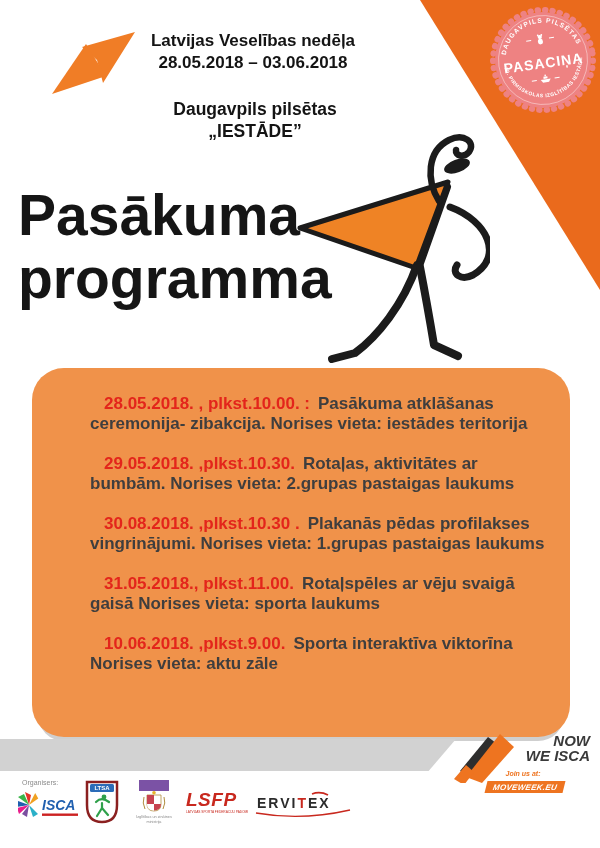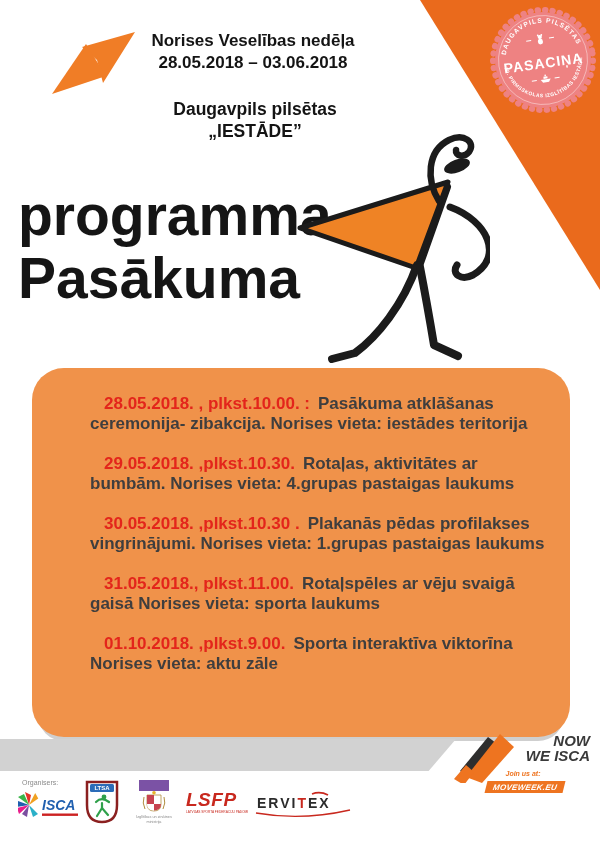--- a/index.html
+++ b/index.html
@@ -89,61 +89,61 @@
       </text>
     </g>
   </svg>
 
   <svg class="abs logo-svg" viewBox="0 0 110 90">
     <polygon points="100,12 47,27 62,40 68,63" fill="#F07D26"></polygon>
     <polygon points="17,74 51,24 71,56" fill="#F07D26"></polygon>
   </svg>
 
   <div class="abs event-block">
-    <div>Norises Veselības nedēļa</div>
+    <div>Latvijas Veselības nedēļa</div>
     <div>28.05.2018 – 03.06.2018</div>
   </div>
 
   <div class="abs institution-block">
     <div>Daugavpils pilsētas</div>
     <div>„IESTĀDE”</div>
   </div>
 
   <div class="abs main-title">
+    <div>Pasākuma</div>
     <div>programma</div>
-    <div>Pasākuma</div>
   </div>
 
   <svg class="abs figure-svg" viewBox="0 0 210 245">
     <g stroke="#1b1b1b" stroke-linecap="round" stroke-linejoin="round" fill="none">
       <path d="M167,62 L139,141" stroke-width="8"></path>
       <polygon points="168,57 20,103 136,143" fill="#EF8325" stroke-width="5"></polygon>
       <path d="M137,140 C123,180 97,212 75,228 L52,234" stroke-width="8"></path>
       <path d="M140,142 C147,178 151,202 154,220 L178,231" stroke-width="8"></path>
       <path d="M170,82 C208,96 224,132 193,150 C181,156 171,149 177,140" stroke-width="7"></path>
       <path d="M159,76 C146,55 147,26 169,15 C184,8 196,17 189,27 C184,33 175,31 176,25" stroke-width="6.5"></path>
     </g>
     <ellipse cx="177" cy="41" rx="13.5" ry="6.5" transform="rotate(-20 177 41)" fill="#1b1b1b"></ellipse>
   </svg>
 
   <div class="abs schedule-box">
     <p class="entry">
       <span class="date">28.05.2018. , plkst.10.00. :</span><span>Pasākuma atklāšanas ceremonija- zibakcija.  Norises vieta: iestādes teritorija</span>
     </p>
     <p class="entry">
-      <span class="date">29.05.2018. ,plkst.10.30.</span><span>Rotaļas, aktivitātes ar bumbām. Norises vieta: 4.grupas pastaigas laukums</span>
-    </p>
-    <p class="entry">
-      <span class="date">30.05.2018. ,plkst.10.30 .</span><span>Plakanās pēdas profilakses vingrinājumi. Norises vieta: 1.grupas pastaigas laukums</span>
+      <span class="date">29.05.2018. ,plkst.10.30.</span><span>Rotaļas, aktivitātes ar bumbām. Norises vieta: 2.grupas pastaigas laukums</span>
+    </p>
+    <p class="entry">
+      <span class="date">30.08.2018. ,plkst.10.30 .</span><span>Plakanās pēdas profilakses vingrinājumi. Norises vieta: 1.grupas pastaigas laukums</span>
     </p>
     <p class="entry">
       <span class="date">31.05.2018., plkst.11.00.</span><span>Rotaļspēles ar vēju svaigā gaisā Norises vieta: sporta laukums</span>
     </p>
     <p class="entry">
-      <span class="date">01.10.2018. ,plkst.9.00.</span><span>Sporta interaktīva viktorīna Norises vieta:  aktu zāle</span>
+      <span class="date">10.06.2018. ,plkst.9.00.</span><span>Sporta interaktīva viktorīna Norises vieta:  aktu zāle</span>
     </p>
   </div>
 
   <div class="abs gray-band"></div>
 
   <svg class="abs nwm-arrow-svg" viewBox="0 0 62 56">
     <polygon points="8,44 36,10 44,16 18,50" fill="#2e2e2e"></polygon>
     <polygon points="14,50 48,7 62,20 30,56" fill="#EE7420"></polygon>
     <polygon points="2,52 14,38 22,45 12,58" fill="#EE7420"></polygon>
   </svg>

